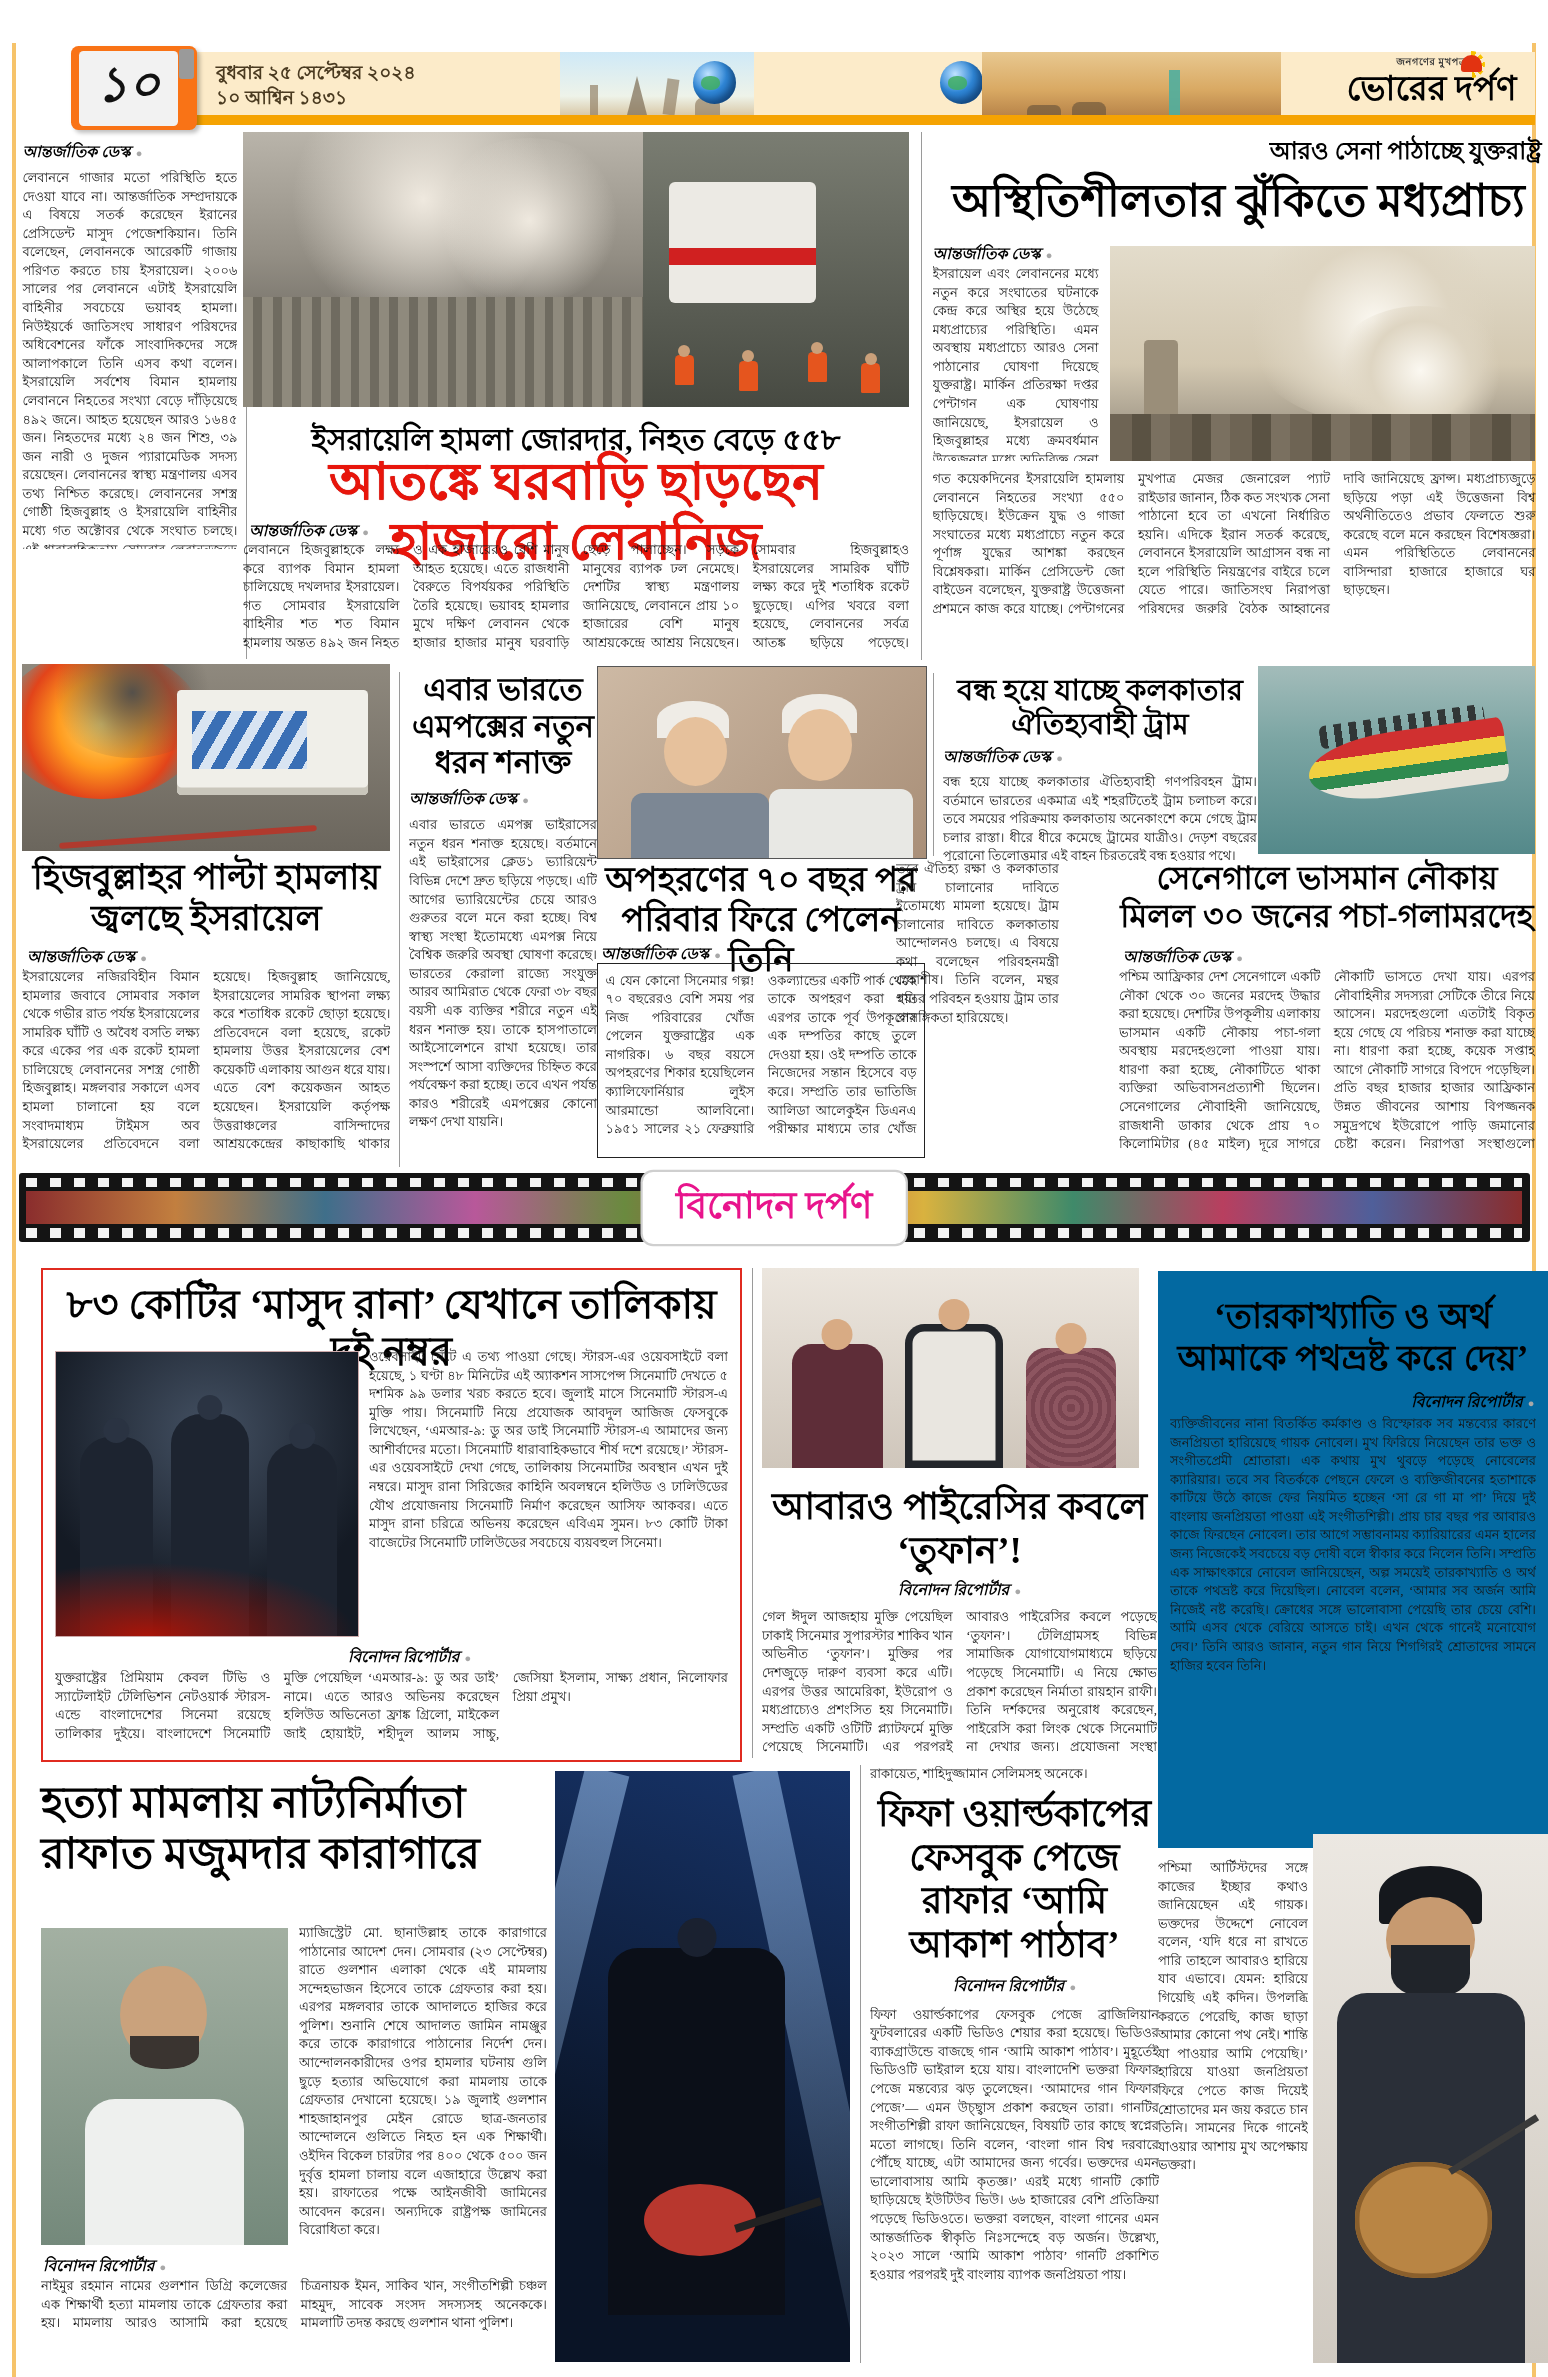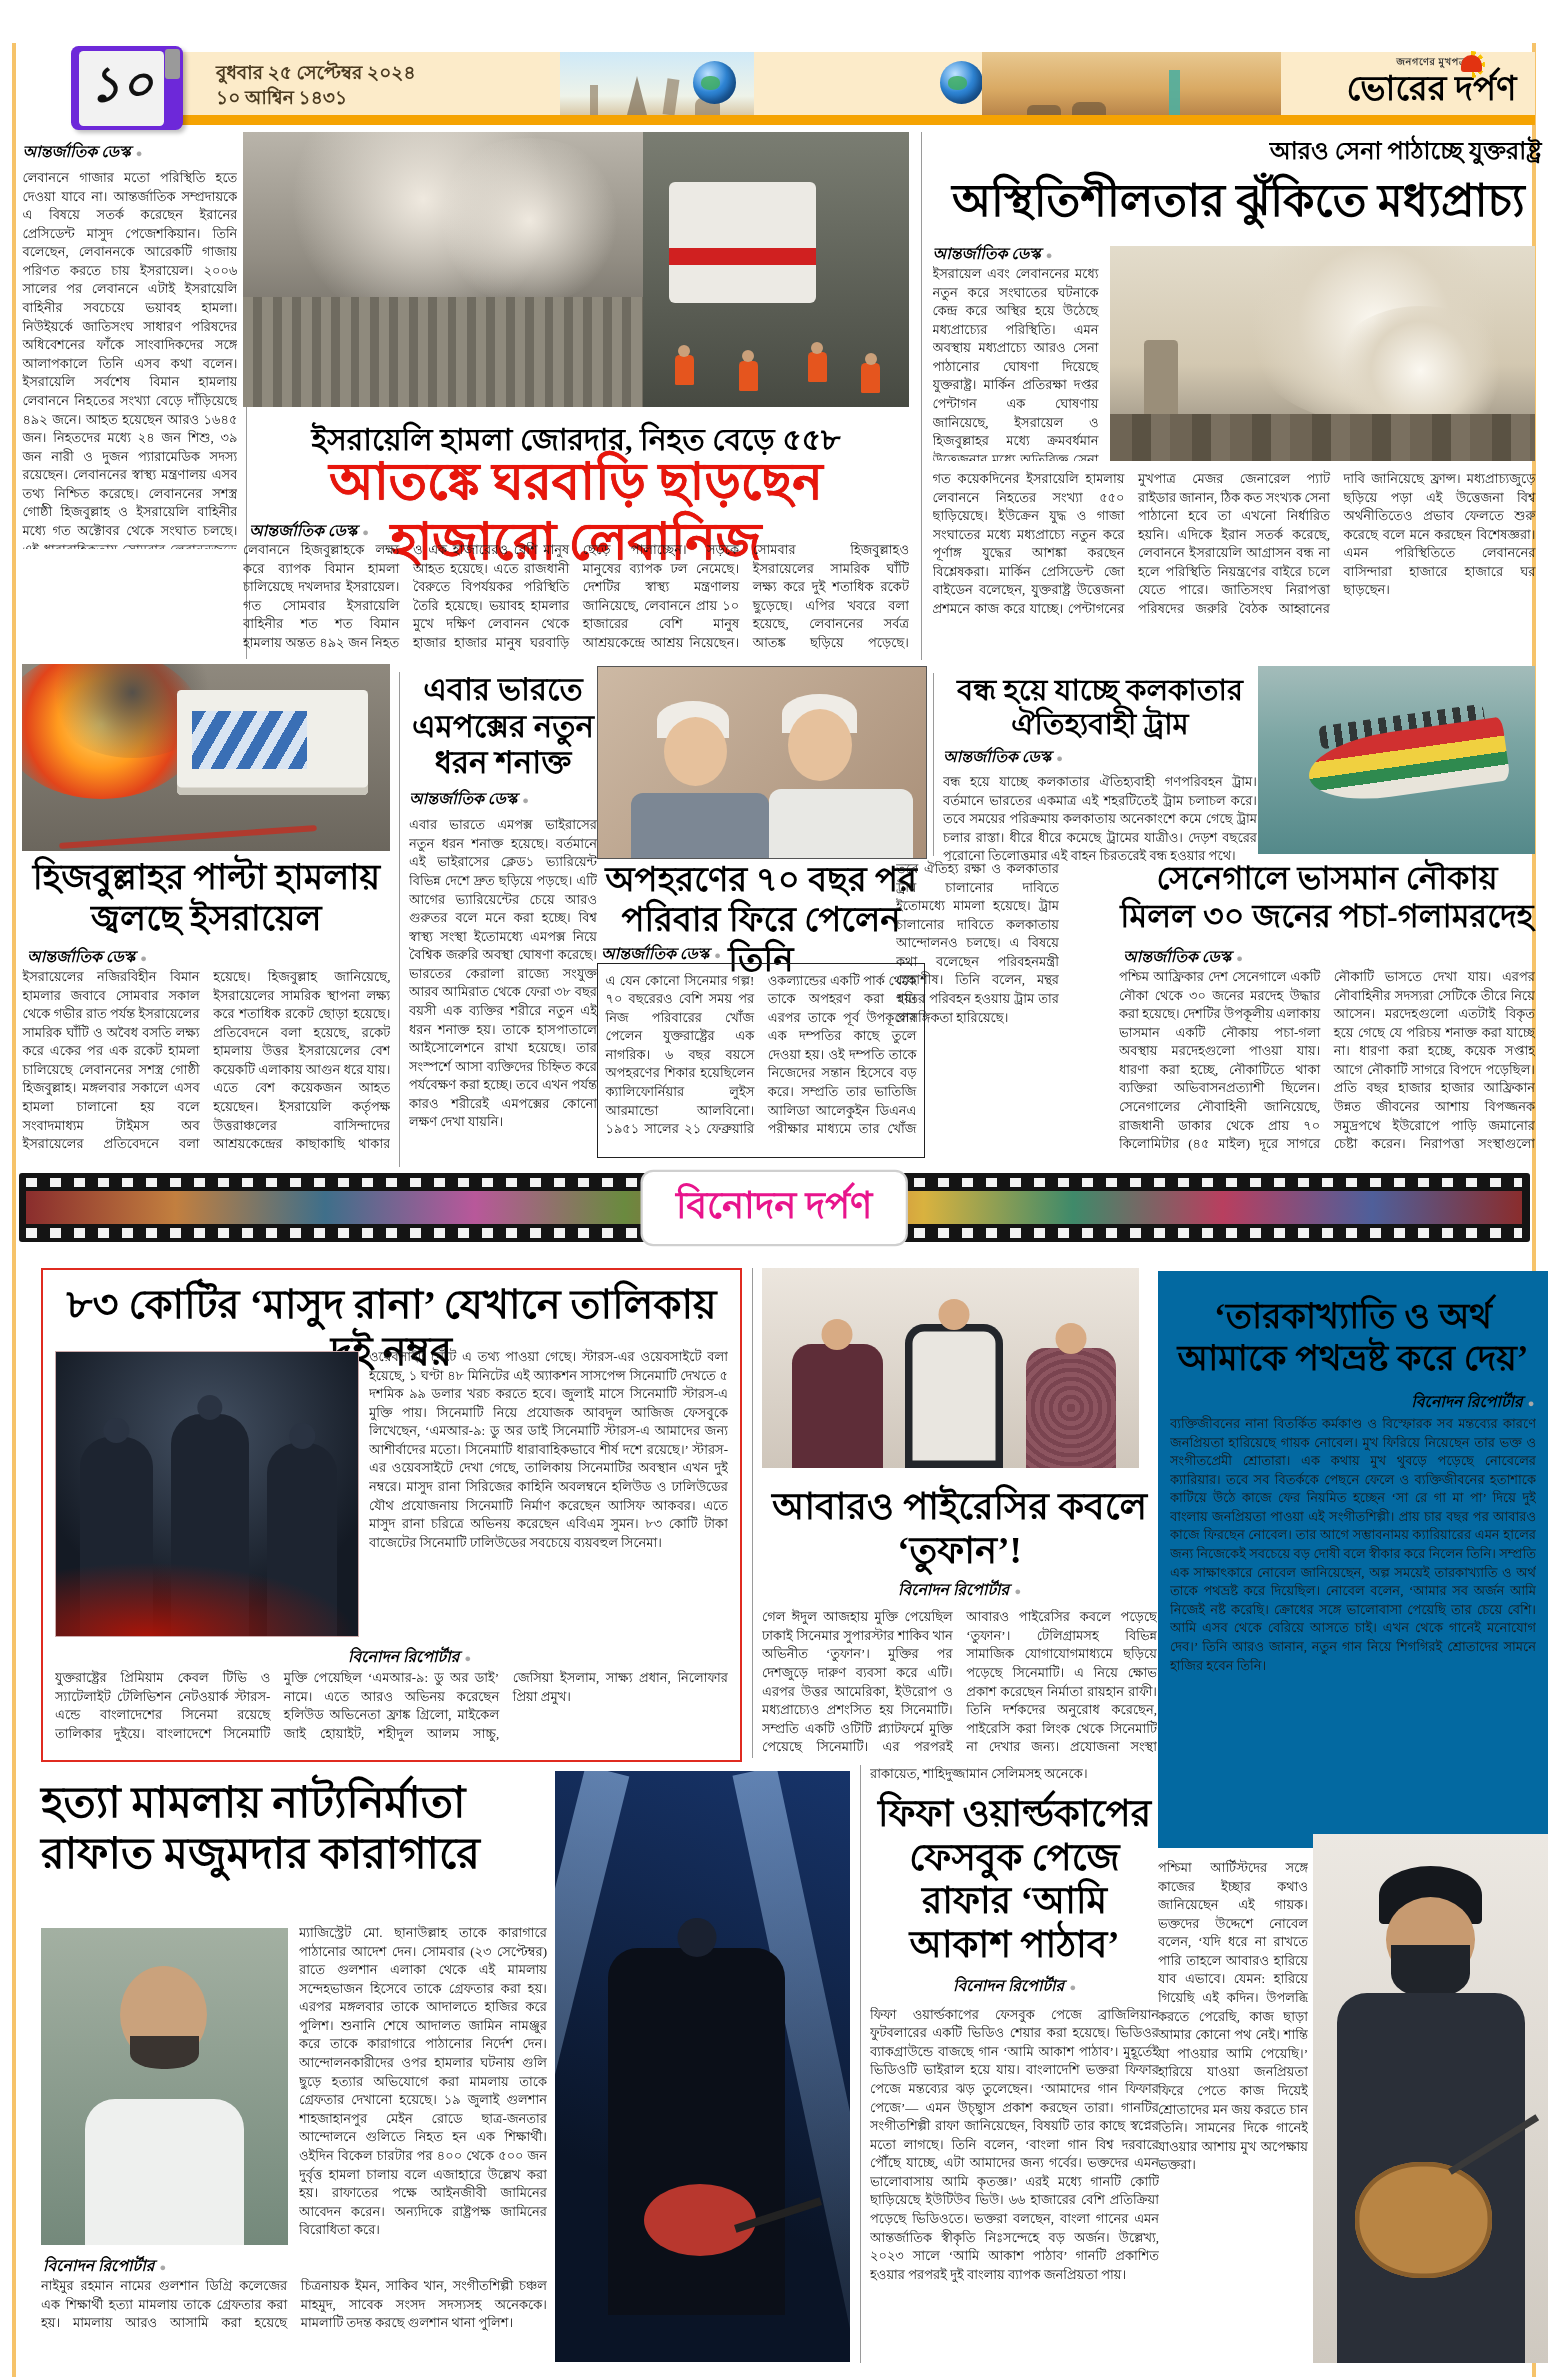--- a/index.html
+++ b/index.html
@@ -2,21 +2,21 @@
 <html style="font-size:12px"><head>
 <meta charset="utf-8">
 <style>
   html,body{margin:0;padding:0;background:#ffffff;}
   .page{position:relative;width:1548px;height:2377px;margin:0 auto;background:#ffffff;
         font-family:"Liberation Serif","DejaVu Serif",serif;color:#111;overflow:hidden;}
   .edge{position:absolute;top:43px;bottom:0;width:3.7px;background:#f6c36a;}
   
   .banner{position:absolute;left:81px;top:52px;width:1454px;height:63px;background:#fcebc9;}
   .goldrule{position:absolute;left:81px;top:115px;width:1454px;height:9.7px;background:#f5a302;}
-  .scroll{position:absolute;left:71px;top:46px;width:112px;height:84px;background:#6d28d9;
+  .scroll{position:absolute;left:71px;top:46px;width:126px;height:84px;background:#f97316;
           border-radius:7.5px;box-shadow:3px 3px 4.5px rgba(0,0,0,.25);z-index:5;}
   .scroll .face{position:absolute;left:7.5px;top:4.5px;right:19.4px;bottom:4.5px;background:#f2f2f2;border-radius:4.5px;
           display:flex;align-items:center;justify-content:center;}
   .scroll .num{font-size:49px;font-weight:bold;font-style:italic;color:#111;}
   .scroll .fold{position:absolute;right:3px;top:3px;width:15px;height:30px;background:#9a9a9a;border-radius:3px;}
   .dates{position:absolute;left:135px;top:7.5px;font-size:18.7px;font-weight:bold;color:#4a3a20;line-height:1.35;}
   .collage{position:absolute;top:0;height:63px;overflow:hidden;}
   .collage.left{left:479px;width:194px;background:linear-gradient(180deg,#cfe9f7 0%,#eef3e9 70%,#d9c9a8 100%);}
   .collage.right{left:901px;width:299px;background:linear-gradient(180deg,#e8c890 0%,#d9a963 60%,#b9854a 100%);}
   .landmark{position:absolute;bottom:0;background:#8d7a5e;opacity:.65;}

